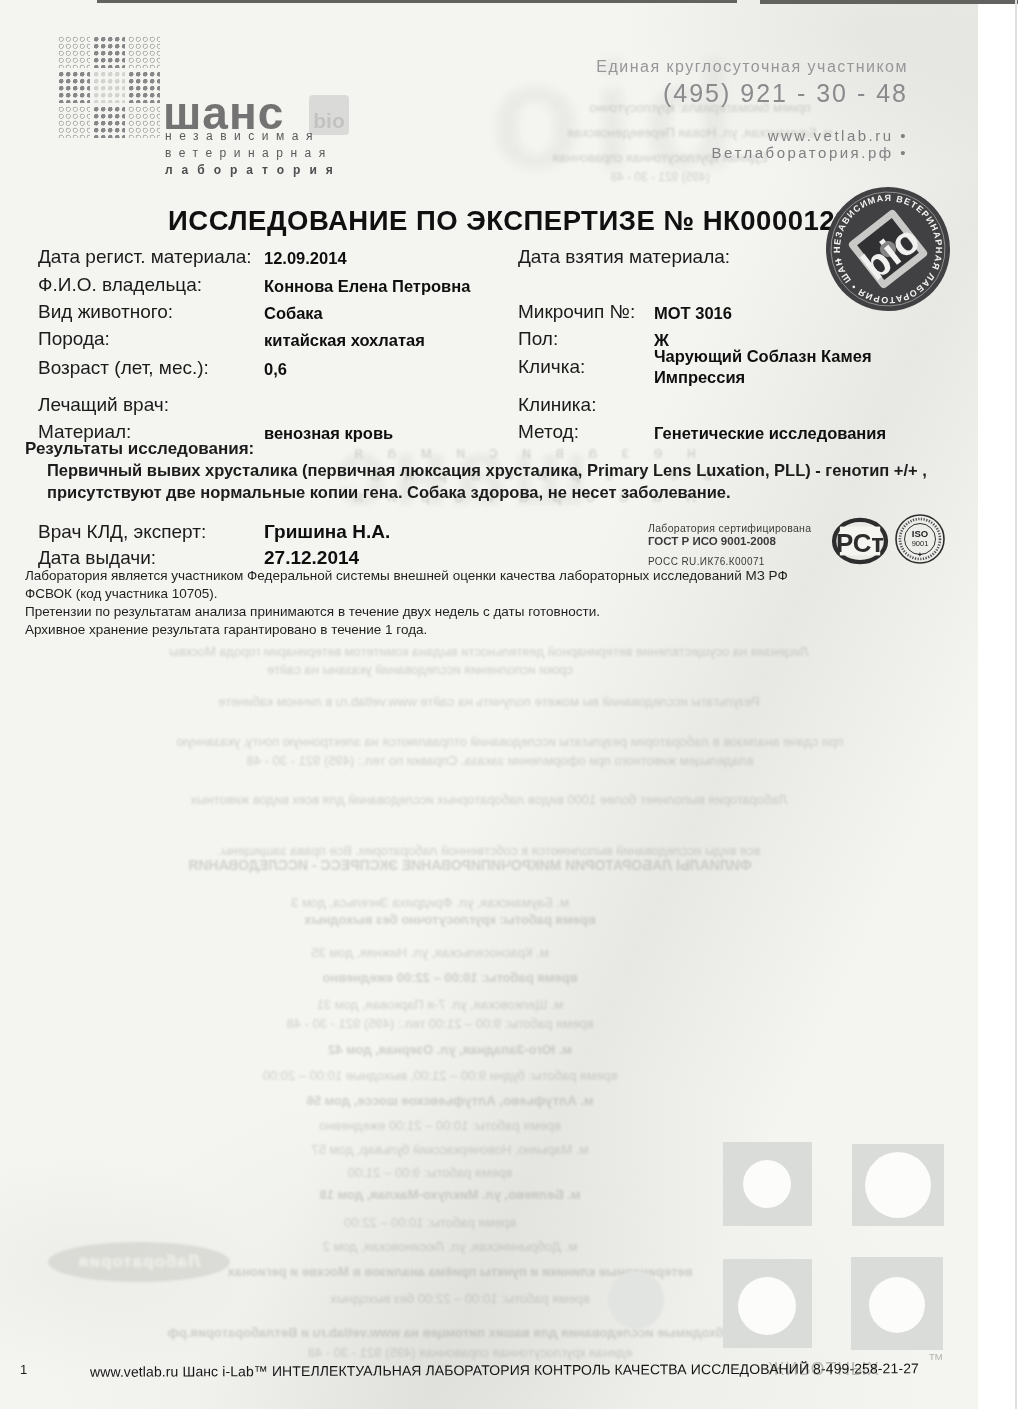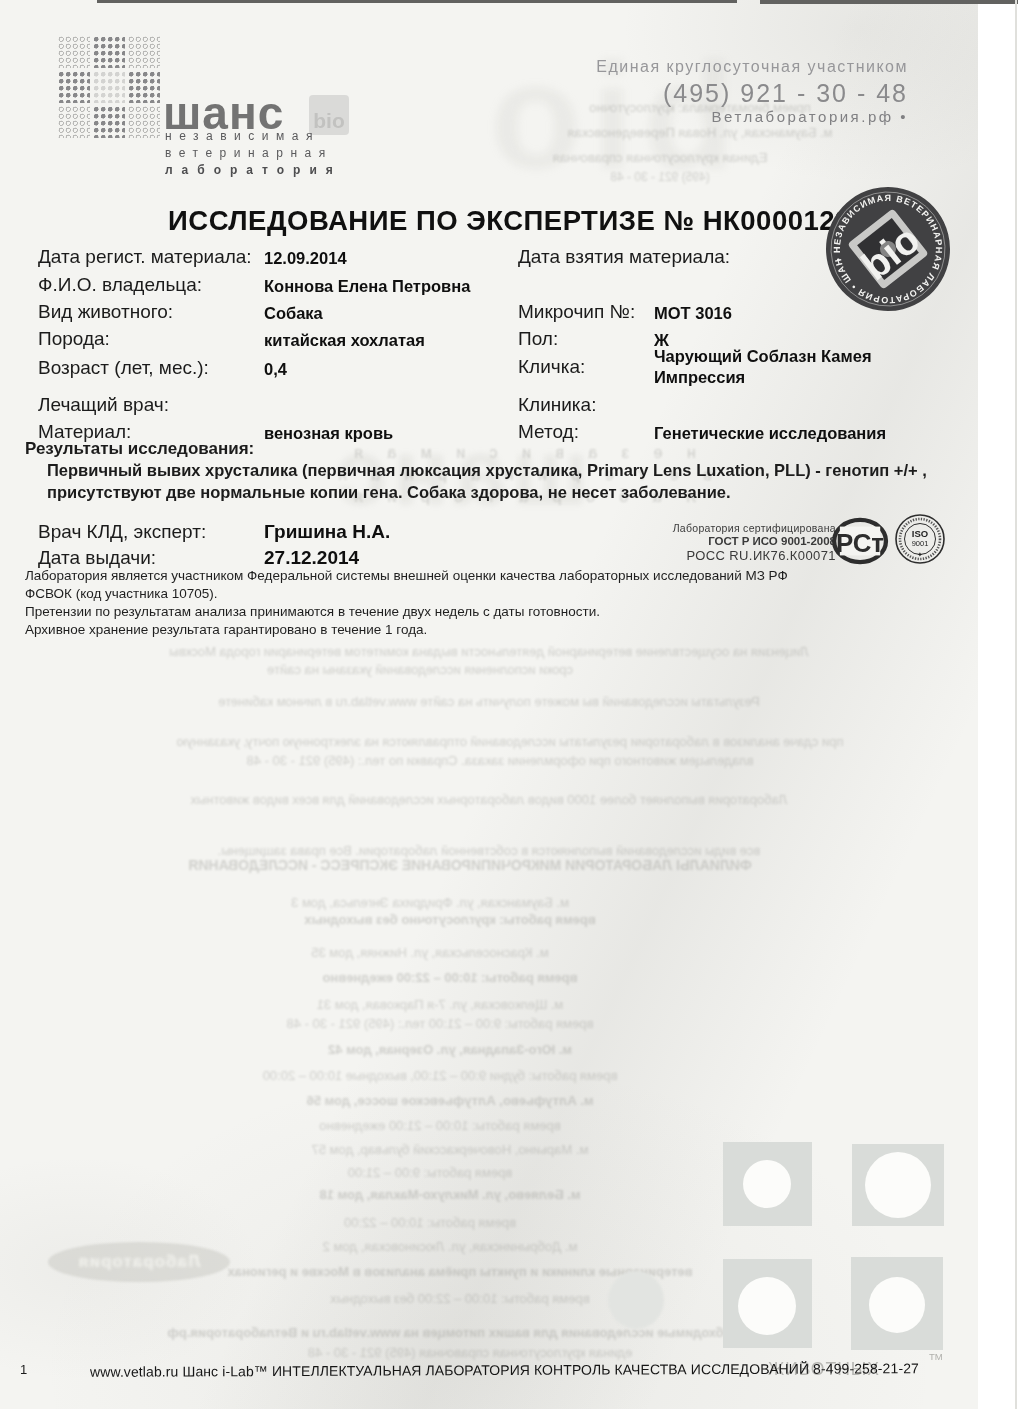--- a/index.html
+++ b/index.html
@@ -38,24 +38,24 @@
   .title{position:absolute;left:168px;top:205px;font-size:27.5px;font-weight:700;color:#101010;letter-spacing:.5px;}
   
   .seal{position:absolute;left:822px;top:183px;width:132px;height:132px;transform:rotate(-14deg);}
   
   .flabel{position:absolute;font-size:19px;color:#1b1b1b;white-space:nowrap;}
   .fvalue{position:absolute;font-size:16.5px;font-weight:700;color:#0f0f0f;white-space:nowrap;}
   .fvalue.wrap{white-space:normal;width:248px;line-height:21px;}
   .res-head{position:absolute;left:25px;top:439px;font-size:17px;font-weight:700;}
   .res-line{position:absolute;left:47px;font-size:16.5px;font-weight:700;white-space:nowrap;}
   
-  .cert{position:absolute;left:648px;top:522px;width:188px;text-align:right;color:#3a3a3a;}
+  .cert{position:absolute;left:648px;top:522px;width:188px;text-align:left;color:#3a3a3a;}
   .cert .l1{font-size:10.5px;letter-spacing:.3px;}
   .cert .l2{font-size:11.5px;font-weight:700;margin-top:1px;}
-  .cert .l3{font-size:13px;letter-spacing:.4px;margin-top:1px;}
+  .cert .l3{font-size:10px;letter-spacing:.4px;margin-top:9px;}
   .disc{position:absolute;left:25px;font-size:13.5px;color:#1f1f1f;white-space:nowrap;}
   
   .ghost-layer{position:absolute;inset:0;pointer-events:none;}
   .ghost-line{position:absolute;transform:scaleX(-1);filter:blur(1.3px);color:rgba(150,150,144,.38);
               text-align:center;white-space:nowrap;overflow:hidden;}
   .ghost-big{position:absolute;transform:scaleX(-1);font-weight:700;pointer-events:none;}
   .gb-bio{left:480px;top:30px;font-size:150px;color:rgba(178,178,172,.15);filter:blur(4px);letter-spacing:10px;}
   .gb-brand{left:330px;top:420px;font-size:92px;color:rgba(168,168,162,.15);filter:blur(3px);letter-spacing:6px;}
   .ghost-pill{position:absolute;left:48px;top:1242px;width:182px;height:40px;border-radius:50%;
               background:rgba(200,200,194,.5);filter:blur(1px);}
@@ -154,20 +154,21 @@
     </div>
     <div class="tagline">
       <div>независимая</div>
       <div>ветеринарная</div>
       <div>лаборатория</div>
     </div>
 
     <div class="contact">
       <div class="c-hot">Единая круглосуточная участником</div>
       <div class="c-phone">(495) 921 - 30 - 48</div>
+      <div class="c-site first">www.vetlab.ru •</div>
       <div class="c-site">Ветлаборатория.рф •</div>
     </div>
 
     <div class="title">ИССЛЕДОВАНИЕ ПО ЭКСПЕРТИЗЕ № НК0000129</div>
 
     <svg class="seal" viewBox="0 0 132 132">
       <defs>
           <path id="ringpath" d="M66,66 m-48,0 a48,48 0 1,1 96,0 a48,48 0 1,1 -96,0"></path>
         </defs>
       <circle cx="66" cy="66" r="62" fill="#414143"></circle>
@@ -185,21 +186,21 @@
 
     <span class="flabel" style="left:38px;top:246px">Дата регист. материала:</span>
     <span class="fvalue" style="left:264px;top:249px">12.09.2014</span>
     <span class="flabel" style="left:38px;top:274px">Ф.И.О. владельца:</span>
     <span class="fvalue" style="left:264px;top:277px">Коннова Елена Петровна</span>
     <span class="flabel" style="left:38px;top:301px">Вид животного:</span>
     <span class="fvalue" style="left:264px;top:304px">Собака</span>
     <span class="flabel" style="left:38px;top:328px">Порода:</span>
     <span class="fvalue" style="left:264px;top:331px">китайская хохлатая</span>
     <span class="flabel" style="left:38px;top:357px">Возраст (лет, мес.):</span>
-    <span class="fvalue" style="left:264px;top:360px">0,4</span>
+    <span class="fvalue" style="left:264px;top:360px">0,6</span>
     <span class="flabel" style="left:38px;top:394px">Лечащий врач:</span>
     <span class="fvalue" style="left:264px;top:397px"></span>
     <span class="flabel" style="left:38px;top:421px">Материал:</span>
     <span class="fvalue" style="left:264px;top:424px">венозная кровь</span>
 
     <span class="flabel" style="left:518px;top:246px">Дата взятия материала:</span>
     <span class="fvalue" style="left:654px;top:249px"></span>
     <span class="flabel" style="left:518px;top:301px">Микрочип №:</span>
     <span class="fvalue" style="left:654px;top:304px">MOT 3016</span>
     <span class="flabel" style="left:518px;top:328px">Пол:</span>

